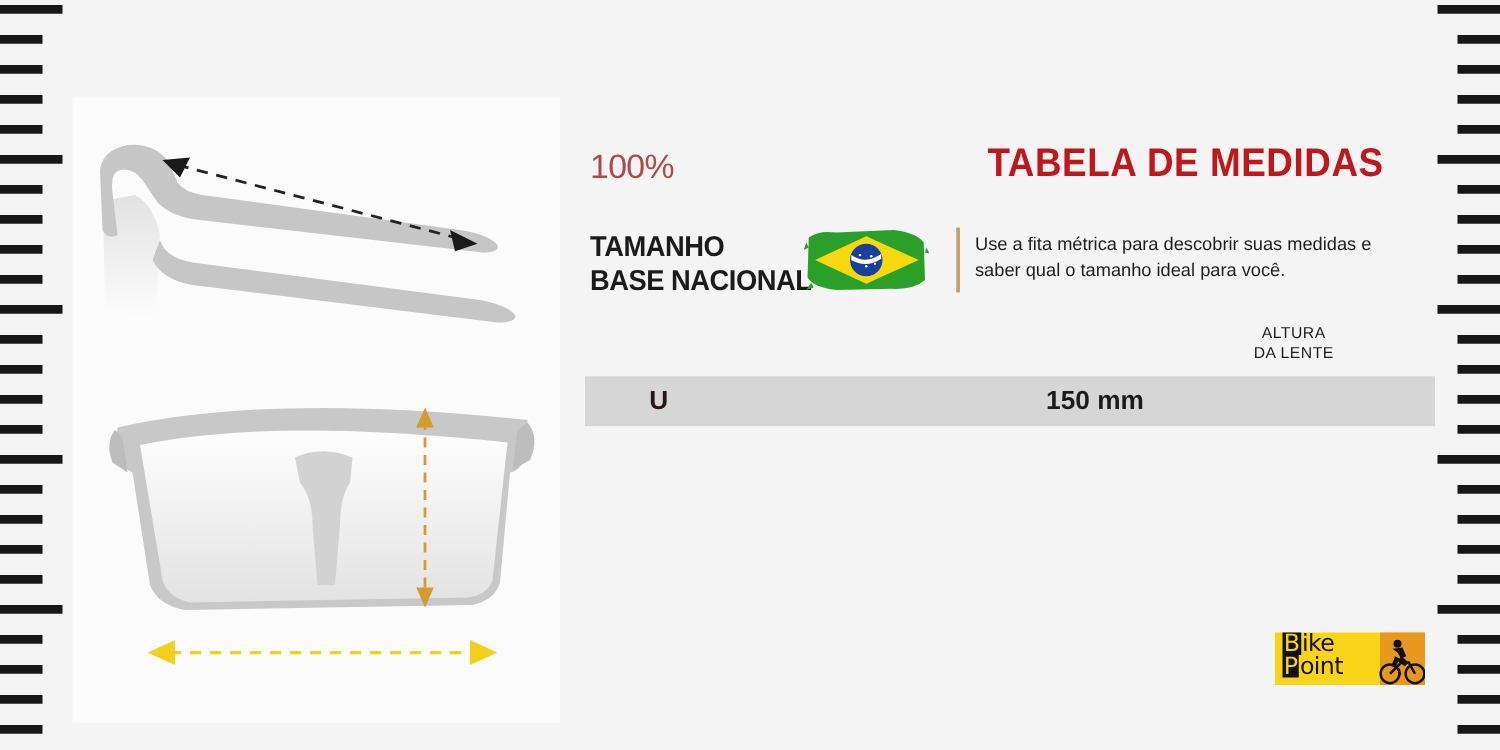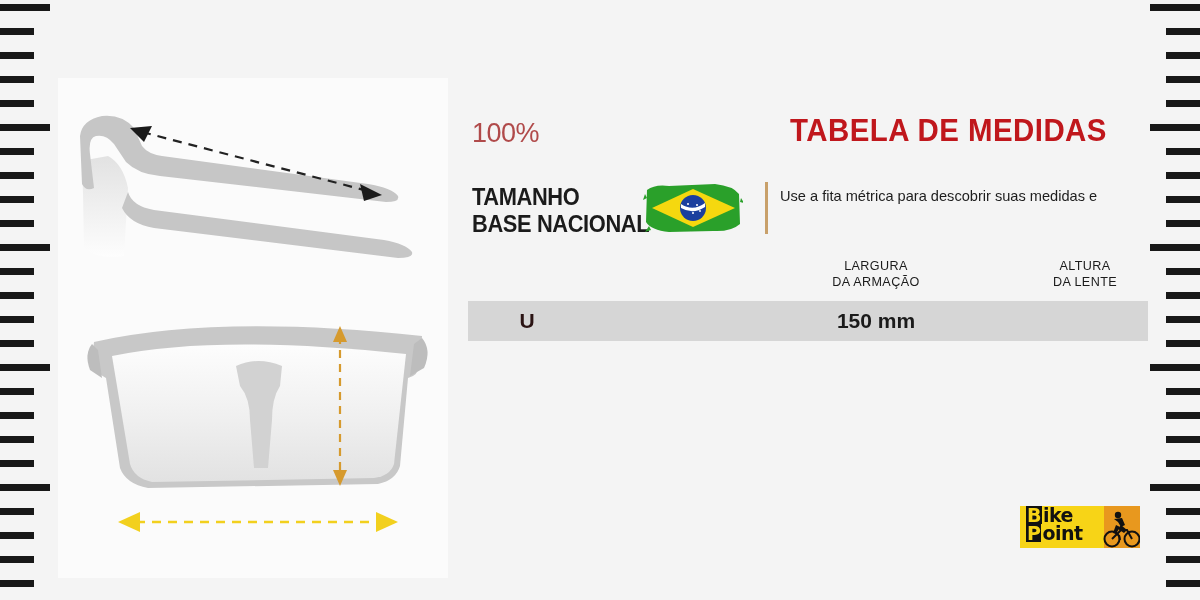--- a/index.html
+++ b/index.html
@@ -91,21 +91,21 @@
   .hcell.c { left:506px; width:174px; }
 
   .sub-row { position:relative; height:42px; }
   .subcell {
     position:absolute; top:4px;
     text-align:center; font-size:12.6px; line-height:1.25;
     color:#1b1b1b; letter-spacing:0.4px;
   }
   .subcell.a { left:122px; width:188px; }
   .subcell.b { left:314px; width:188px; }
-  .subcell.c { left:530px; width:174px; }
+  .subcell.c { left:480px; width:174px; }
 
   .data-row {
     position:relative; margin-top:4px;
     height:40px; background:#d6d6d6;
     width:680px;
   }
   .dcell {
     position:absolute; top:0; height:40px;
     display:flex; align-items:center; justify-content:center;
     font-size:21px; font-weight:bold; color:#1b1b1b;
@@ -115,21 +115,21 @@
   .dcell.b   { left:314px; width:188px; }
   .dcell.c   { left:506px; width:174px; }
 
   
   .logo {
     position:absolute; left:1020px; top:502px;
     width:120px; height:52px;
   }
   .logo-text {
     position:absolute; left:6px; top:4px;
-    font-size:19px; font-weight:bold; line-height:0.96;
+    font-size:19px; font-weight:normal; line-height:0.96;
     color:#111; letter-spacing:-0.5px;
     font-family:"DejaVu Sans", sans-serif;
   }
   .logo-b, .logo-p {
     display:inline-block; background:#111; color:#f7d417;
     padding:0 1px; margin-right:1px;
   }
 </style>
 </head>
 <body>
@@ -268,30 +268,27 @@
     <circle cx="50" cy="33" r="1" fill="#fff"></circle>
     <circle cx="57" cy="31" r="0.9" fill="#fff"></circle>
 
     <path d="M2 14 l-2 6 4 -2 Z M98 18 l3 5 -4 -1 Z M6 46 l-4 6 6 -2 Z" fill="#2aa02a"></path>
   </svg>
 
   <div class="divider"></div>
 
   <div class="desc">
     <div>Use a fita métrica para descobrir suas medidas e</div>
+    <div>saber qual o tamanho ideal para você.</div>
   </div>
 
   <div class="tbl">
 
 
     <div class="sub-row">
-      <div class="subcell b">
-        <div>LARGURA</div>
-        <div>DA ARMAÇÃO</div>
-      </div>
       <div class="subcell c">
         <div>ALTURA</div>
         <div>DA LENTE</div>
       </div>
     </div>
 
     <div class="data-row">
       <div class="dcell lbl">U</div>
       <div class="dcell b">150 mm</div>
     </div>

